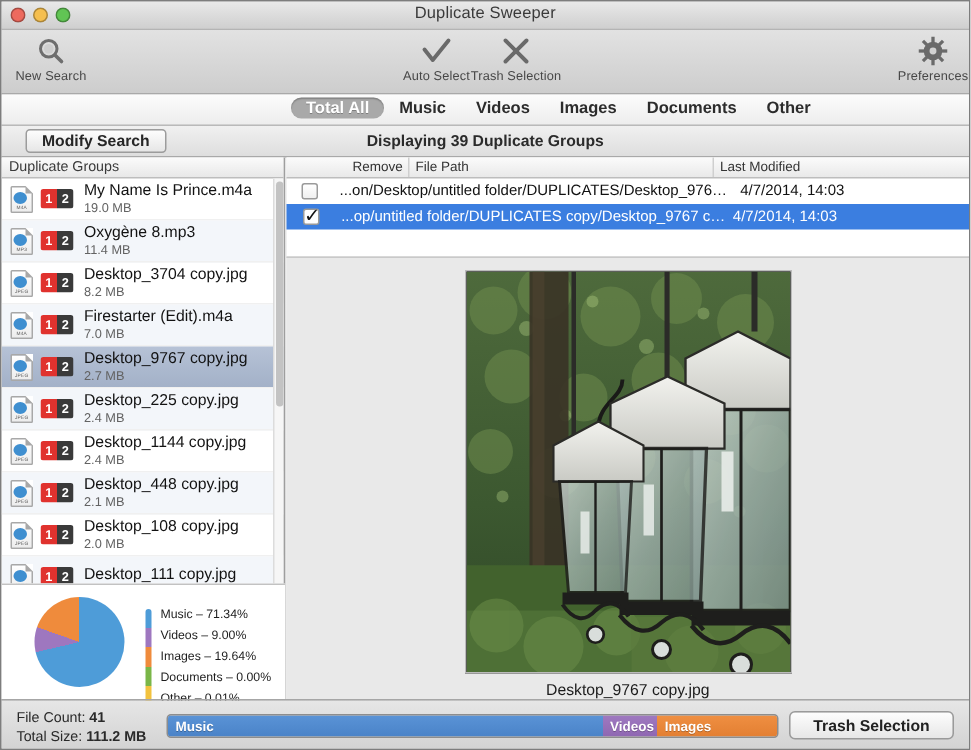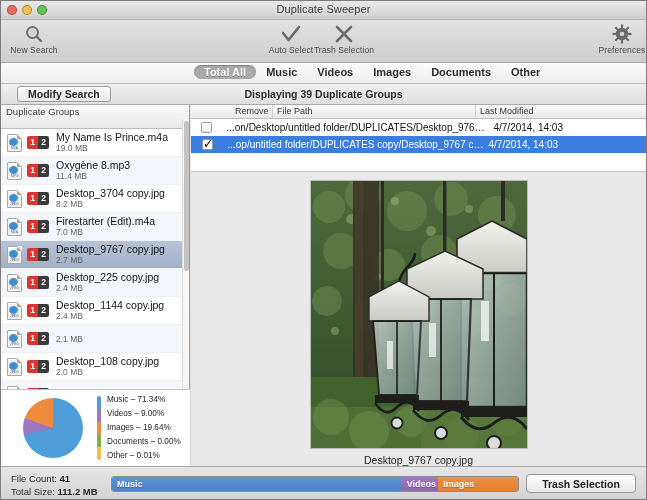--- a/index.html
+++ b/index.html
@@ -51,21 +51,21 @@
     border:1px solid #9c9c9c;border-radius:3px;box-sizing:border-box;cursor:default;}
   .displaying{position:absolute;left:0;right:0;top:4px;text-align:center;font-size:10.5px;
     font-weight:bold;color:#2b2b2b;}
 
   
   .body{position:relative;height:361px;}
 
   
   .sidebar{position:absolute;left:0;top:0;width:189px;height:361px;background:#ffffff;
     border-right:1px solid #9e9e9e;box-sizing:border-box;overflow:hidden;}
-  .side-head{height:24px;background:linear-gradient(#fbfbfb,#e8e8e8);border-bottom:1px solid #bdbdbd;
+  .side-head{height:14px;background:linear-gradient(#fbfbfb,#e8e8e8);border-bottom:1px solid #bdbdbd;
     font-size:9.5px;color:#3a3a3a;padding:1px 0 0 5px;box-sizing:border-box;}
   .group-list{position:relative;height:270px;overflow:hidden;}
   .grow{display:flex;align-items:center;height:28px;padding-left:6px;box-sizing:border-box;
     border-bottom:1px solid #f0f0f0;cursor:default;}
   .grow.alt{background:#f3f6fa;}
   .grow.sel{background:linear-gradient(#b6c2d6,#a3b1c8);}
   .doc-ic{position:relative;width:15px;height:18px;background:linear-gradient(#ffffff,#ededed);
     border:1px solid #a8a8a8;border-radius:1px;flex:0 0 auto;margin-right:5px;box-sizing:border-box;}
   .doc-ic:after{content:"";position:absolute;right:-1px;top:-1px;border-width:0 5px 5px 0;
     border-style:solid;border-color:#a8a8a8 #ffffff;}
@@ -83,21 +83,21 @@
   .gsize{font-size:8.5px;color:#636363;margin-top:1px;}
   .side-scroll{position:absolute;right:0;top:14px;width:7px;height:270px;background:#f6f6f6;
     border-left:1px solid #dcdcdc;box-sizing:border-box;}
   .side-scroll .thumb{position:absolute;left:1px;top:2px;width:5px;height:150px;border-radius:3px;
     background:#c3c3c3;}
 
   
   .piepanel{position:absolute;left:0;bottom:0;width:189px;height:77px;
     background:#ffffff;border-top:1px solid #c2c2c2;box-sizing:border-box;}
   .pie{position:absolute;left:22px;top:8px;width:60px;height:60px;border-radius:50%;}
-  .legend{position:absolute;left:96px;top:6px;display:flex;}
+  .legend{position:absolute;left:96px;top:16px;display:flex;}
   .legend-bar{width:4px;height:64px;border-radius:2px;margin-right:6px;
     background:linear-gradient(to bottom,#4e9cd8 0 20%,#9e77bf 20% 40%,#ef8b3c 40% 60%,#7ab648 60% 80%,#f2c23e 80% 100%);}
   .legend-items{display:flex;flex-direction:column;justify-content:space-between;height:64px;}
   .legend-items div{font-size:8.2px;color:#1d1d1d;line-height:1;}
 
   
   .right{position:absolute;left:190px;top:0;right:0;height:361px;background:#ffffff;box-sizing:border-box;}
   .tbl-head{display:flex;height:13px;background:linear-gradient(#fbfbfb,#e9e9e9);
     border-bottom:1px solid #bdbdbd;font-size:9px;color:#333;}
   .tbl-head div{padding:1px 0 0 4px;box-sizing:border-box;}
@@ -321,20 +321,21 @@
           <div class="grow alt">
             <div class="doc-ic">
               <div class="badge-t"></div>
               <div class="ext">JPEG</div>
             </div>
             <div class="cnt">
               <span class="c1">1</span>
               <span class="c2">2</span>
             </div>
             <div class="gtext">
+              <div class="gname">Desktop_448 copy.jpg</div>
               <div class="gsize">2.1 MB</div>
             </div>
           </div>
           <div class="grow">
             <div class="doc-ic">
               <div class="badge-t"></div>
               <div class="ext">JPEG</div>
             </div>
             <div class="cnt">
               <span class="c1">1</span>

